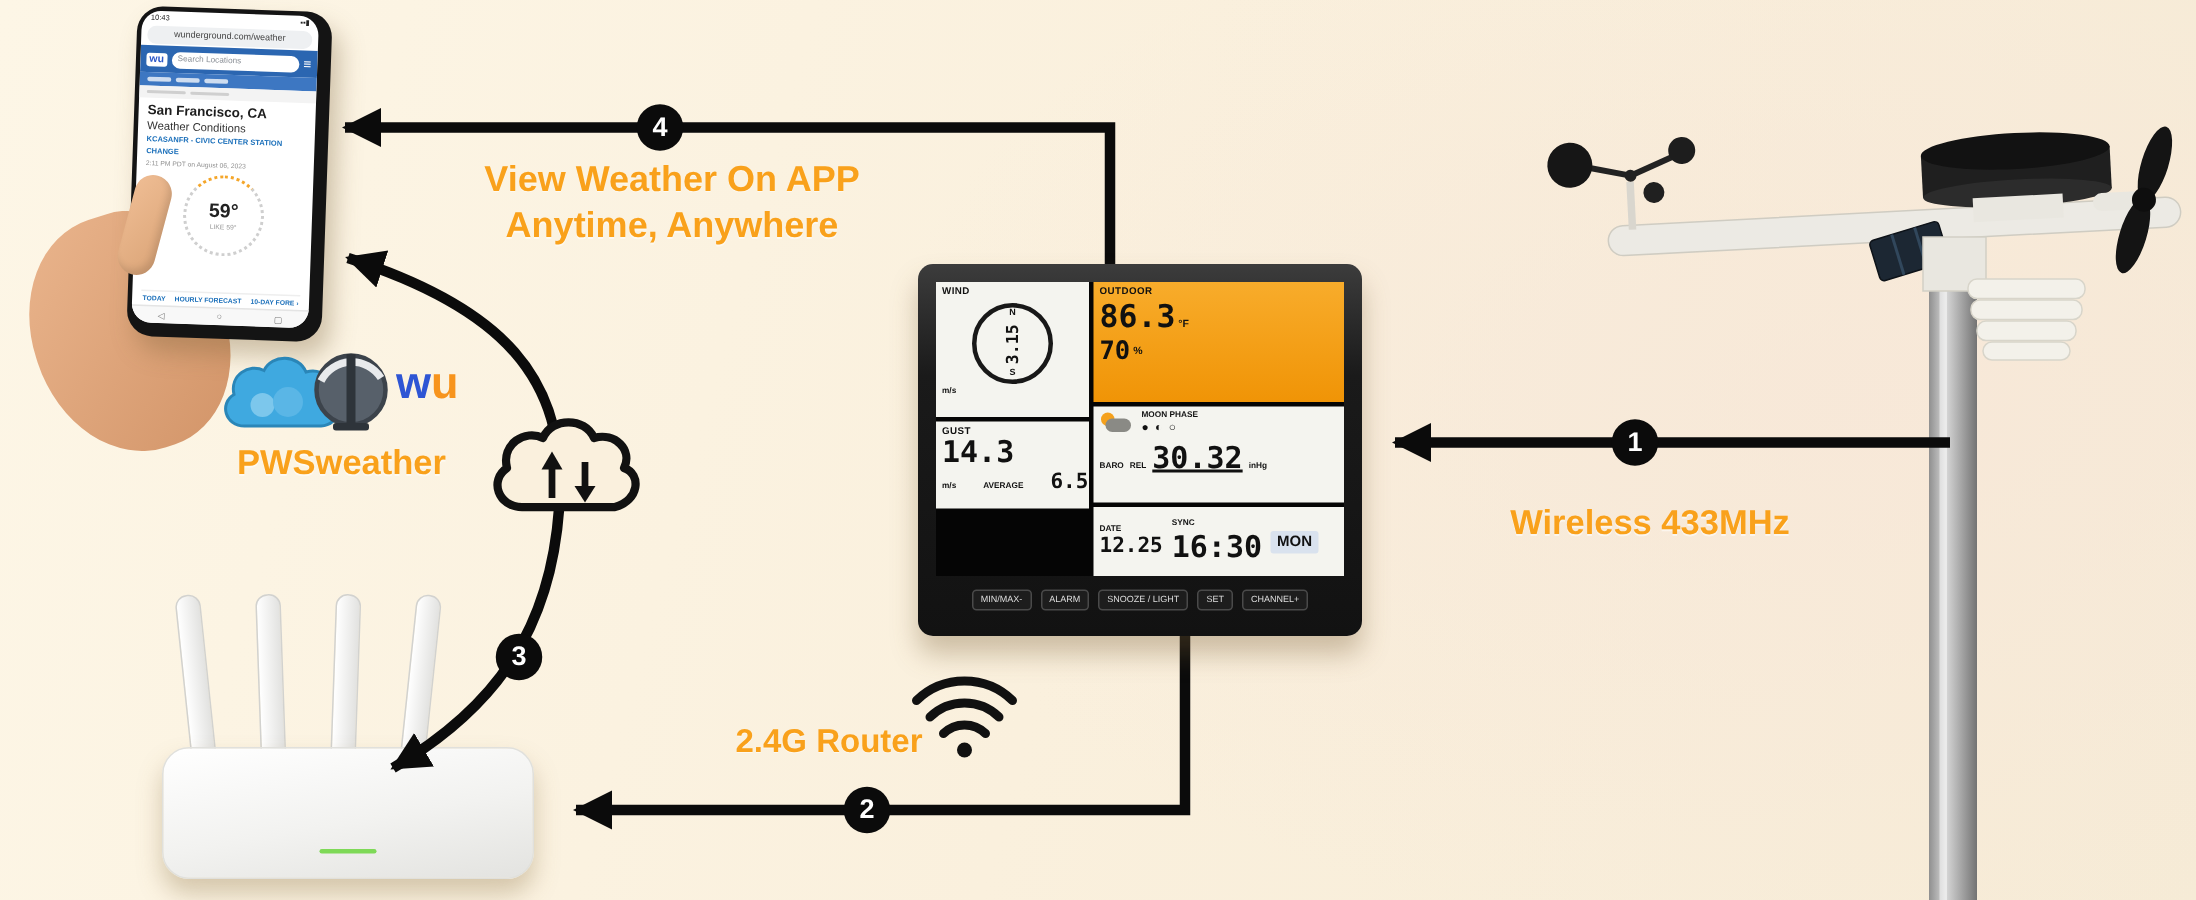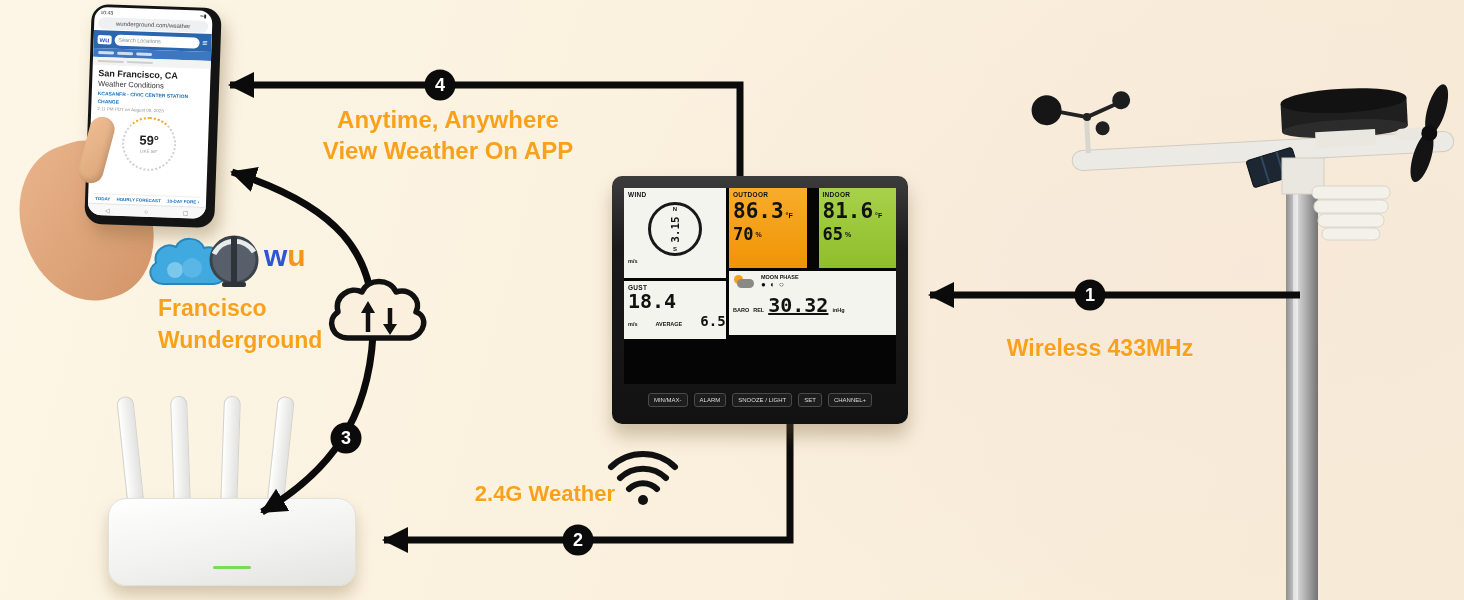--- a/index.html
+++ b/index.html
@@ -277,32 +277,31 @@
         <span>▢</span>
       </div>
     </div>
   </div>
   <div class="hand-part" id="hand-thumb"></div>
 
   <div class="service-icon" id="svc-wu">
     <span class="w">w</span><span class="u">u</span>
   </div>
   <div id="services-text">
-    <div>Francisco</div>
-    <div>Wunderground</div>
+    <div>PWSweather</div>
   </div>
 
   <div class="accent-label" id="label-step4">
-    <div>Anytime, Anywhere</div>
-      <div>View Weather On APP</div>
+    <div>View Weather On APP</div>
+      <div>Anytime, Anywhere</div>
   </div>
   <div class="accent-label" id="label-step1">
     <div>Wireless 433MHz</div>
   </div>
-  <div class="accent-label" id="label-router">2.4G Weather</div>
+  <div class="accent-label" id="label-router">2.4G Router</div>
 
   <div class="step-badge" style="left:440px;top:85px;">4</div>
   <div class="step-badge" style="left:1090px;top:295px;">1</div>
   <div class="step-badge" style="left:578px;top:540px;">2</div>
   <div class="step-badge" style="left:346px;top:438px;">3</div>
 
   <div id="router">
     <div class="antenna" style="left:20px;transform:rotate(-6deg);"></div>
     <div class="antenna" style="left:66px;transform:rotate(-2deg);"></div>
     <div class="antenna" style="left:112px;transform:rotate(2deg);"></div>
@@ -319,71 +318,71 @@
           <div class="p-label">WIND</div>
           <div class="compass">
             <span class="n">N</span>
             <span class="s">S</span>
             <span class="val lcd">3.15</span>
           </div>
           <div class="wind-unit">m/s</div>
         </div>
         <div class="panel panel-gust">
           <div class="p-label">GUST</div>
-          <div class="gust-val lcd">18.4</div>
+          <div class="gust-val lcd">14.3</div>
           <div class="gust-row">
             <span class="tiny">m/s</span>
             <span class="tiny">AVERAGE</span>
             <span class="avg lcd">6.5</span>
           </div>
         </div>
       </div>
       <div class="col-right">
         <div class="row-top">
           <div class="panel panel-outdoor">
             <div class="p-label">OUTDOOR</div>
             <div class="temp-row">
               <span class="temp-val lcd">86.3</span>
               <span class="unit-s">°F</span>
             </div>
             <div class="hum-row">
               <span class="hum-val lcd">70</span>
               <span class="unit-s">%</span>
             </div>
           </div>
-          <div class="panel panel-indoor">
-            <div class="p-label">INDOOR</div>
-            <div class="temp-row">
-              <span class="temp-val lcd">81.6</span>
-              <span class="unit-s">°F</span>
-            </div>
-            <div class="hum-row">
-              <span class="hum-val lcd">65</span>
-              <span class="unit-s">%</span>
-            </div>
-          </div>
         </div>
         <div class="panel panel-moonbaro">
           <div class="mb-top">
             <span class="skyicon">
                 <span class="sun"></span>
                 <span class="cl"></span>
               </span>
             <span class="date-col">
               <span class="tiny">MOON PHASE</span>
               <span class="moonblock">● ◐ ○</span>
             </span>
           </div>
           <div class="mb-bot">
             <span class="tiny">BARO</span>
             <span class="tiny">REL</span>
             <span class="baro-val lcd">30.32</span>
             <span class="tiny">inHg</span>
           </div>
         </div>
+        <div class="panel panel-date">
+          <span class="date-col">
+            <span class="tiny">DATE</span>
+            <span class="date-val lcd">12.25</span>
+          </span>
+          <span class="date-col">
+            <span class="tiny">SYNC</span>
+            <span class="time-val lcd">16:30</span>
+          </span>
+          <span class="day-val">MON</span>
+        </div>
       </div>
     </div>
     <div id="console-buttons">
       <span class="console-btn">MIN/MAX-</span>
       <span class="console-btn">ALARM</span>
       <span class="console-btn">SNOOZE / LIGHT</span>
       <span class="console-btn">SET</span>
       <span class="console-btn">CHANNEL+</span>
     </div>
   </div>

